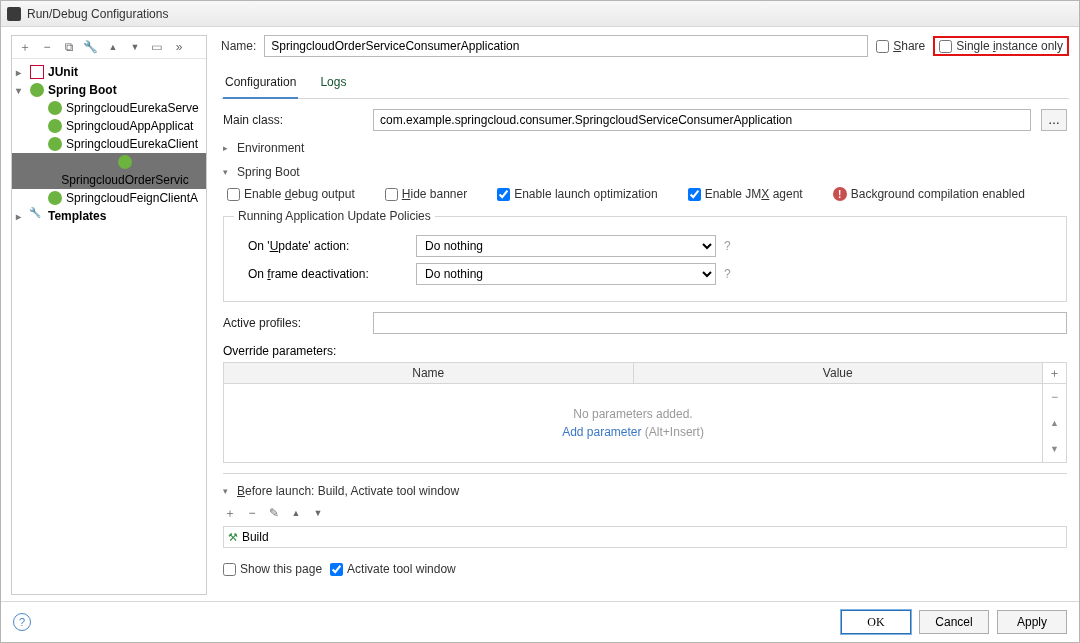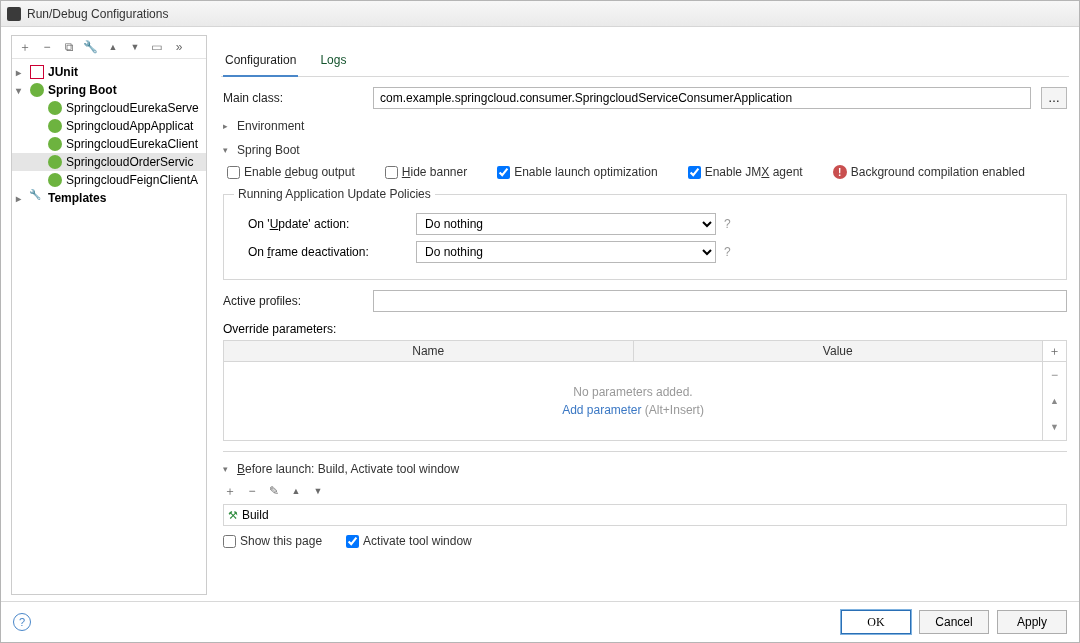--- a/index.html
+++ b/index.html
@@ -9,21 +9,21 @@
 .ij-ico { width: 14px; height: 14px; background: #3a3a3a; display: inline-block; border-radius: 2px; }
 .title { font-size: 12px; color: #333; }
 .body { display: flex; flex: 1; min-height: 0; padding: 8px 10px 6px 10px; gap: 0; }
 .sidebar { width: 196px; display: flex; flex-direction: column; border: 1px solid #ccc; background: #fff; }
 .toolbar { display: flex; align-items: center; gap: 8px; padding: 4px 6px; border-bottom: 1px solid #e4e4e4; color:#6e6e6e; }
 .tbico { width: 14px; height: 14px; display:inline-flex; align-items:center; justify-content:center; color:#6a6a6a; font-size:12px; cursor:pointer; }
 .tree { flex:1; overflow:auto; padding: 4px 0; }
 .tree-node { display:flex; align-items:center; gap:4px; padding: 2px 4px 2px 4px; white-space:nowrap; cursor:pointer; }
 .tree-node.l1 { font-weight:bold; font-size:12px; padding-left:4px; }
 .tree-node.l2 { padding-left:36px; font-weight:normal; }
-.tree-node.sel { background:#e5e5e5; }
+.tree-node.sel { background:#737373;flex-direction:column; }
 .twisty { width:10px; color:#7a7a7a; font-size:10px; display:inline-block; }
 .nico { width:14px; height:14px; display:inline-block; }
 .nico.junit { border:1px solid #c03; background:#fff; }
 .nico.spring { background: radial-gradient(circle at 50% 50%, #6db33f 60%, #6db33f); border-radius:50%; }
 .nico.wrench { position:relative; }
 .nico.wrench::before { content:"🔧"; font-size:10px; position:absolute; top:-2px; left:-1px; color:#777;}
 .main { flex:1; min-width:0; display:flex; flex-direction:column; padding-left:14px; }
 .namerow { display:flex; align-items:center; gap:8px; }
 .namerow label { color:#333; }
 .namerow input[type=text] { flex:1; border:1px solid #b8b8b8; padding:3px 6px; font-size:12px; height:22px; }
@@ -123,20 +123,34 @@
         <div class="tree-node l1">
           <span class="twisty">▸</span>
           <span class="nico wrench"></span>
           <span>Templates</span>
         </div>
       </div>
     </div>
 
     <div class="main">
 
+      <div class="namerow">
+        <label>Name:</label>
+        <input type="text" value="SpringcloudOrderServiceConsumerApplication" style="">
+        <label class="check">
+          <input type="checkbox" style="">
+          <span><u class="h">S</u>hare</span>
+        </label>
+        <span class="highlight-box">
+          <label class="check">
+            <input type="checkbox" style="">
+            <span>Single <u class="h">i</u>nstance only</span>
+          </label>
+        </span>
+      </div>
 
       <div class="tabs">
         <div class="tab active">Configuration</div>
         <div class="tab">Logs</div>
       </div>
 
       <div class="formarea">
 
         <div class="row">
           <div class="lbl">Main class:</div>
@@ -231,21 +245,21 @@
           <span class="tbico">＋</span>
           <span class="tbico">−</span>
           <span class="tbico">✎</span>
           <span class="tbico" style="font-size:9px">▲</span>
           <span class="tbico" style="font-size:9px">▼</span>
         </div>
         <div class="bl-list">
           <span class="hammer">⚒</span>
           <span>Build</span>
         </div>
-        <div style="display:flex; gap:24px; margin-top:8px">
+        <div style="display:flex; gap:8px; margin-top:14px">
           <label class="check">
               <input type="checkbox" style="">
               <span>Show this page</span>
             </label>
           <label class="check">
               <input type="checkbox" checked="" style="">
               <span>Activate tool window</span>
             </label>
         </div>
 

